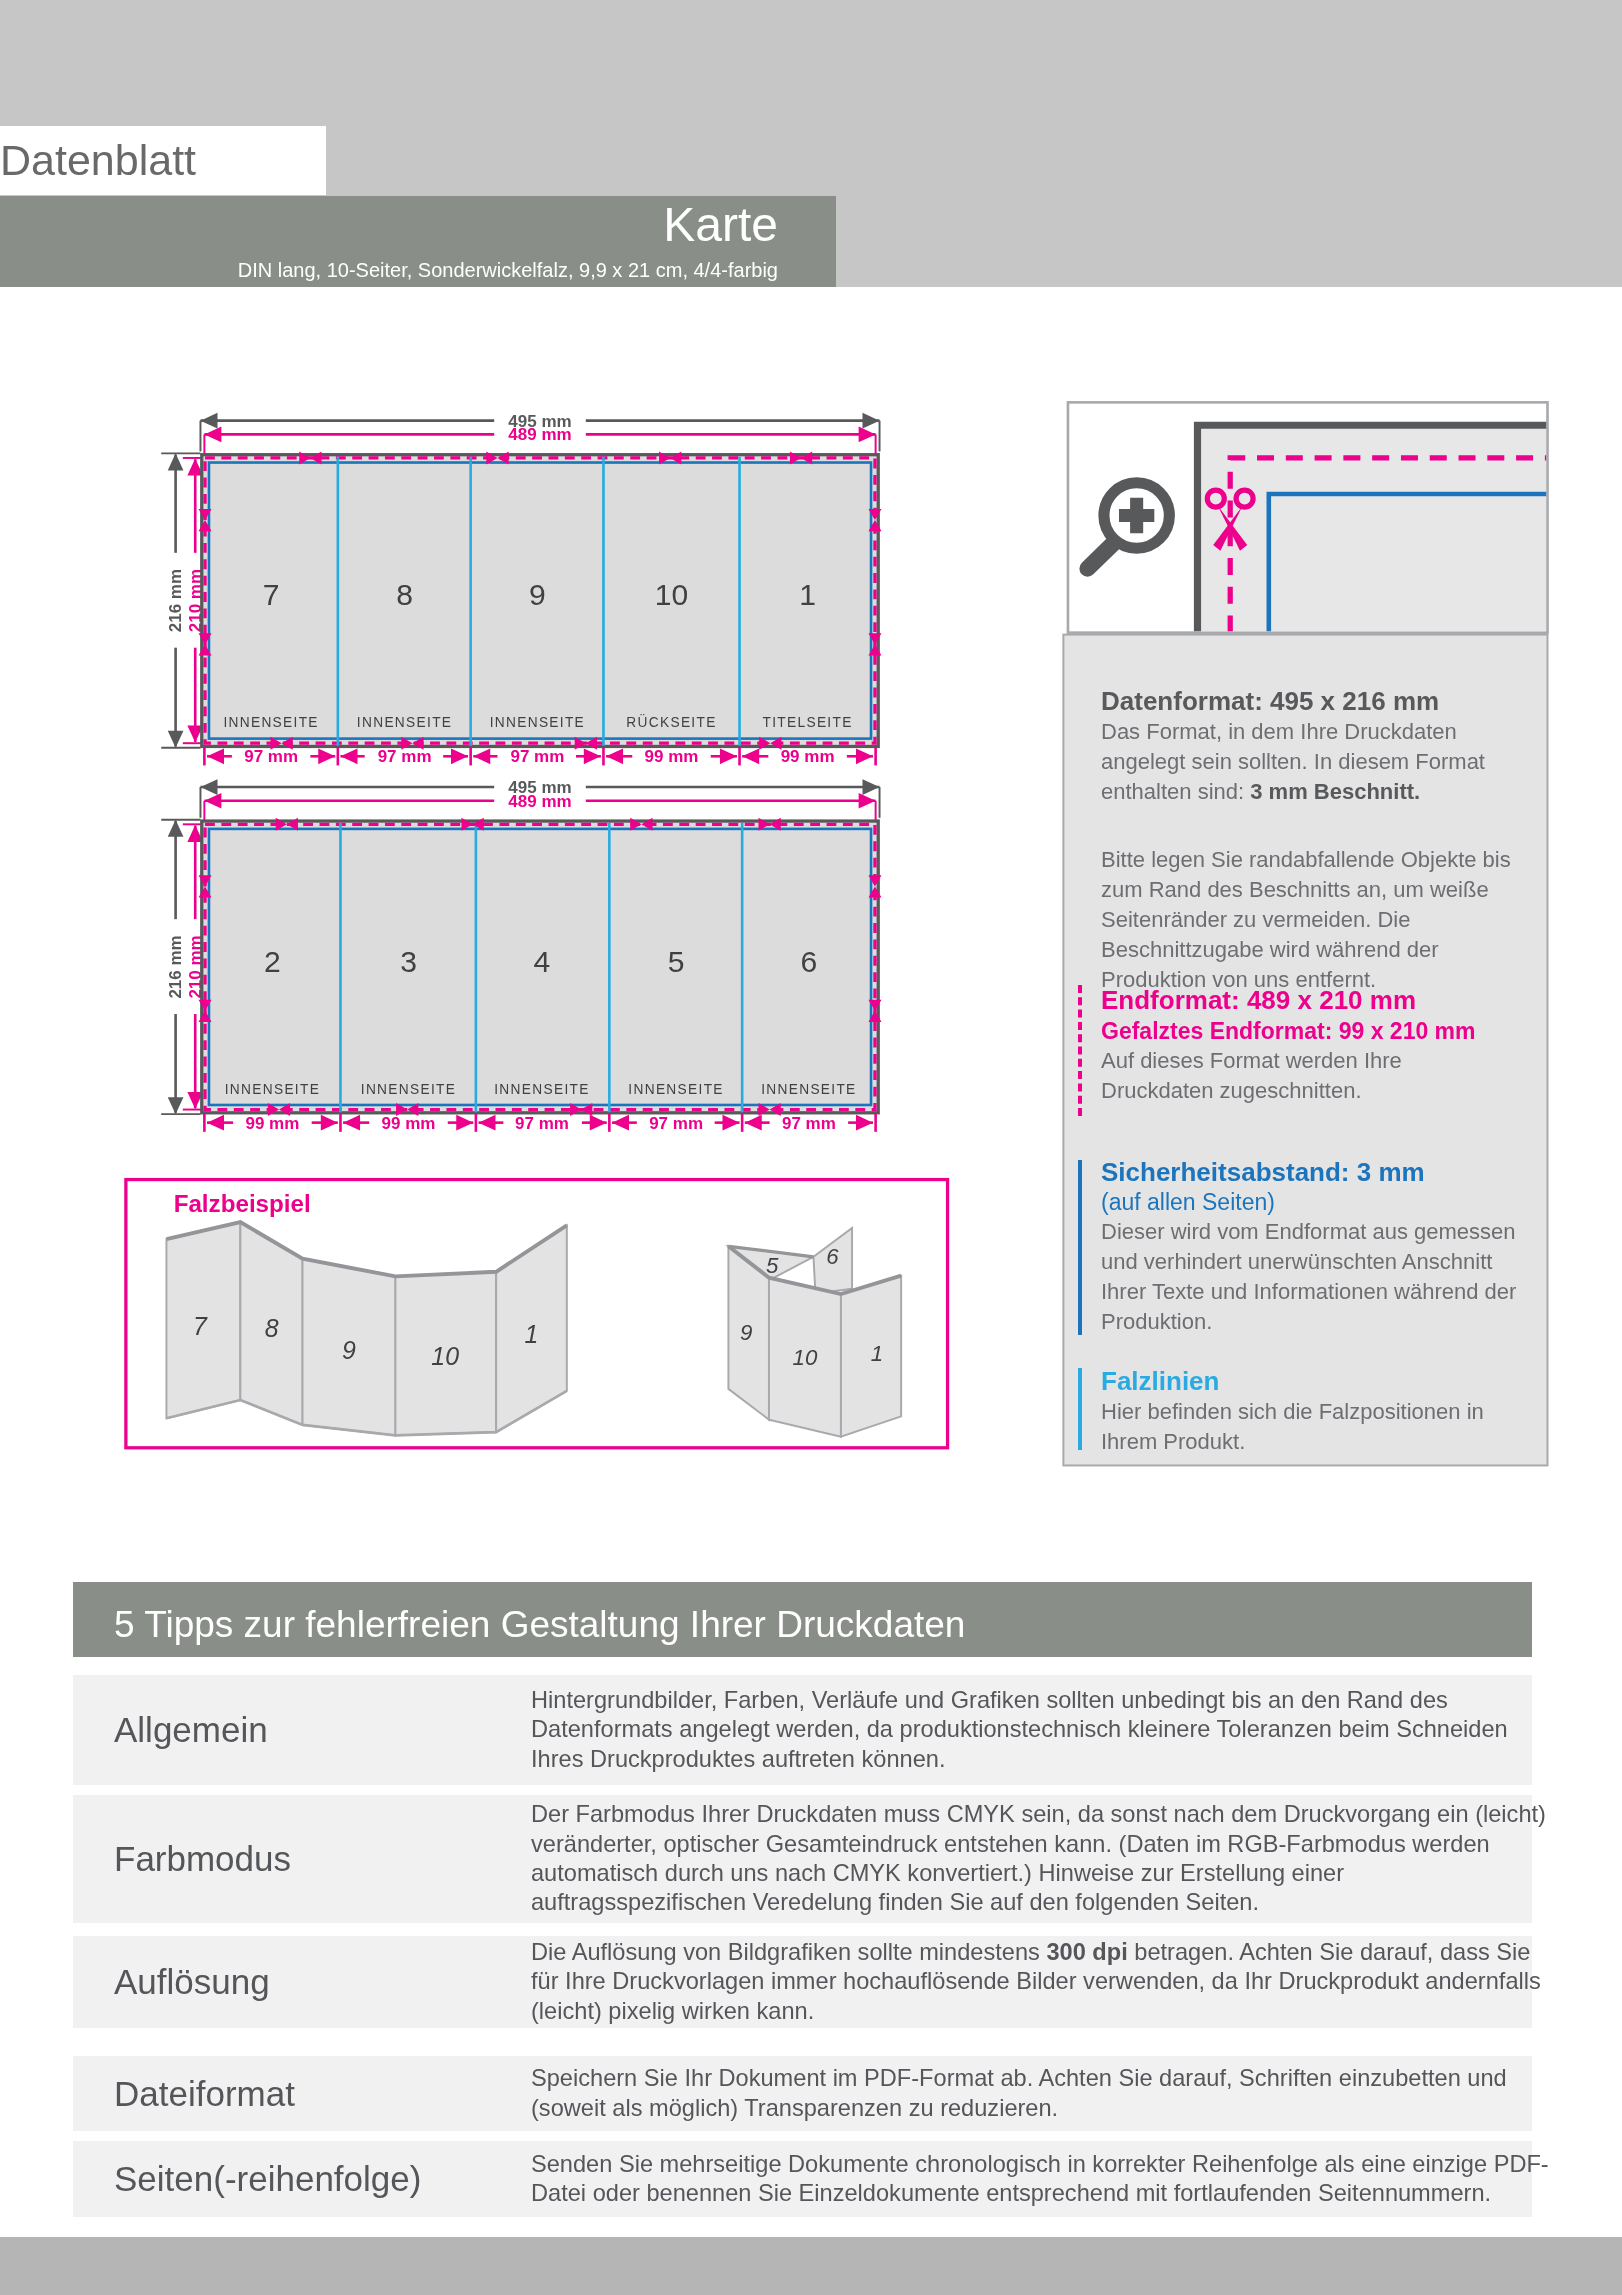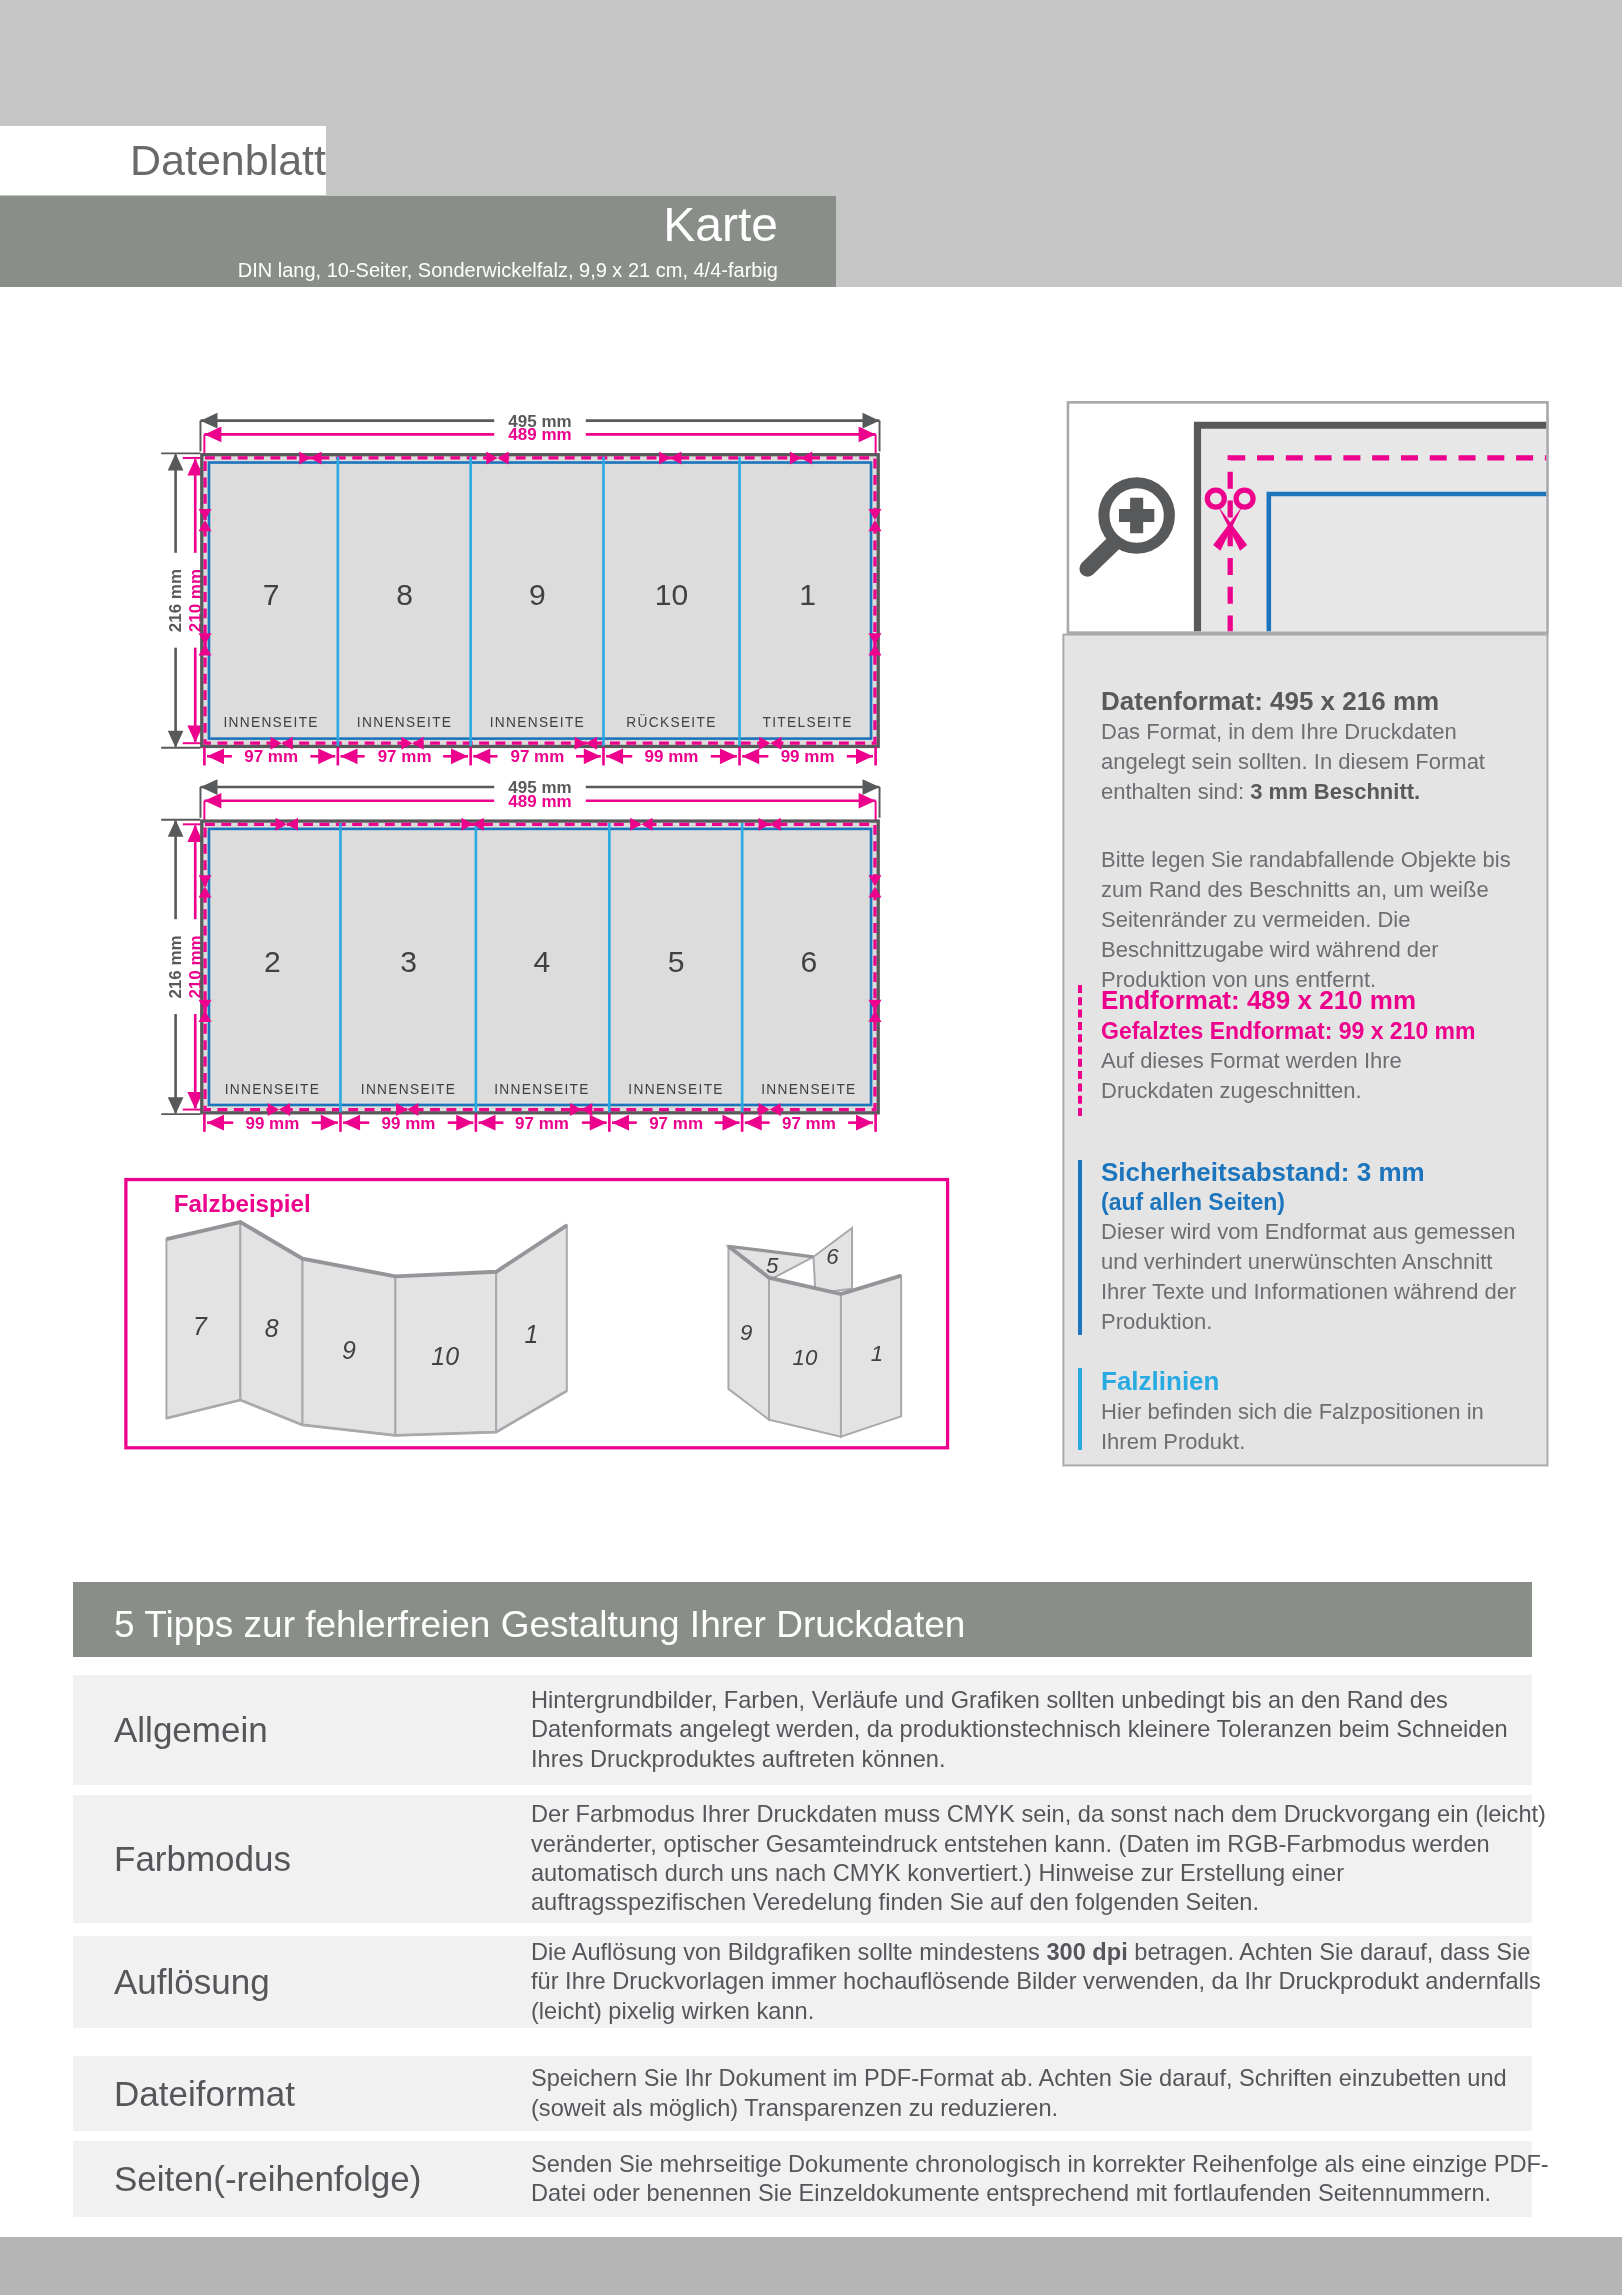--- a/index.html
+++ b/index.html
@@ -3,33 +3,33 @@
 <meta charset="utf-8">
 <style>
   html,body{margin:0;padding:0;background:#ffffff;}
   .page{position:relative;width:1623px;height:2295px;background:#ffffff;overflow:hidden;
         font-family:"Liberation Sans", sans-serif;}
   .abs{position:absolute;}
   
   .hdr-bg{left:0;top:0;width:1623px;height:287px;background:#c6c6c6;}
   .hdr-band{left:0;top:196px;width:836px;height:91px;background:#8a8e89;}
   .hdr-whitebox{left:0;top:126px;width:326px;height:69px;background:#ffffff;
-                display:flex;align-items:center;justify-content:flex-end;}
+                display:flex;align-items:center;justify-content:flex-start;}
   .hdr-whitebox span{font-size:43px;color:#696969;}
   .hdr-title{left:0;top:200px;width:778px;text-align:right;font-size:48px;color:#ffffff;line-height:1.05;}
   .hdr-sub{left:0;top:259px;width:778px;text-align:right;font-size:20px;color:#ffffff;}
   
   .sb{left:1101px;width:419px;color:#6d6e71;font-size:22px;line-height:30px;}
   .sb h3{margin:0;font-size:26px;line-height:31px;}
   .sb .h-dark{color:#58595b;margin-top:41px;}
   .h-mag{color:#ec008c;}
   .h-blue{color:#1c75bc;}
   .h-cyan{color:#29abe2;}
   .sb .sub{font-size:23px;font-weight:bold;}
-  .sb .sub2{font-size:23px;font-weight:bold;color:#1c75bc;line-height:29px;}
+  .sb .sub2{font-size:23px;font-weight:normal;color:#1c75bc;line-height:29px;}
   .mark{left:1078px;width:0;}
   .mark-dash{border-left:4.6px dashed #ec008c;}
   .mark-blue{border-left:4.6px solid #1c75bc;}
   .mark-cyan{border-left:4.6px solid #29abe2;}
   
   .tips-band{left:73px;top:1582px;width:1459px;height:75px;background:#8a8e89;
              display:flex;align-items:center;}
   .tips-band span{color:#ffffff;font-size:37px;padding-left:41px;font-weight:normal;margin-top:11px;}
   .trow{left:73px;width:1459px;background:#f1f1f2;}
   .trow .lbl{position:absolute;left:41px;top:0;height:100%;display:flex;align-items:center;

